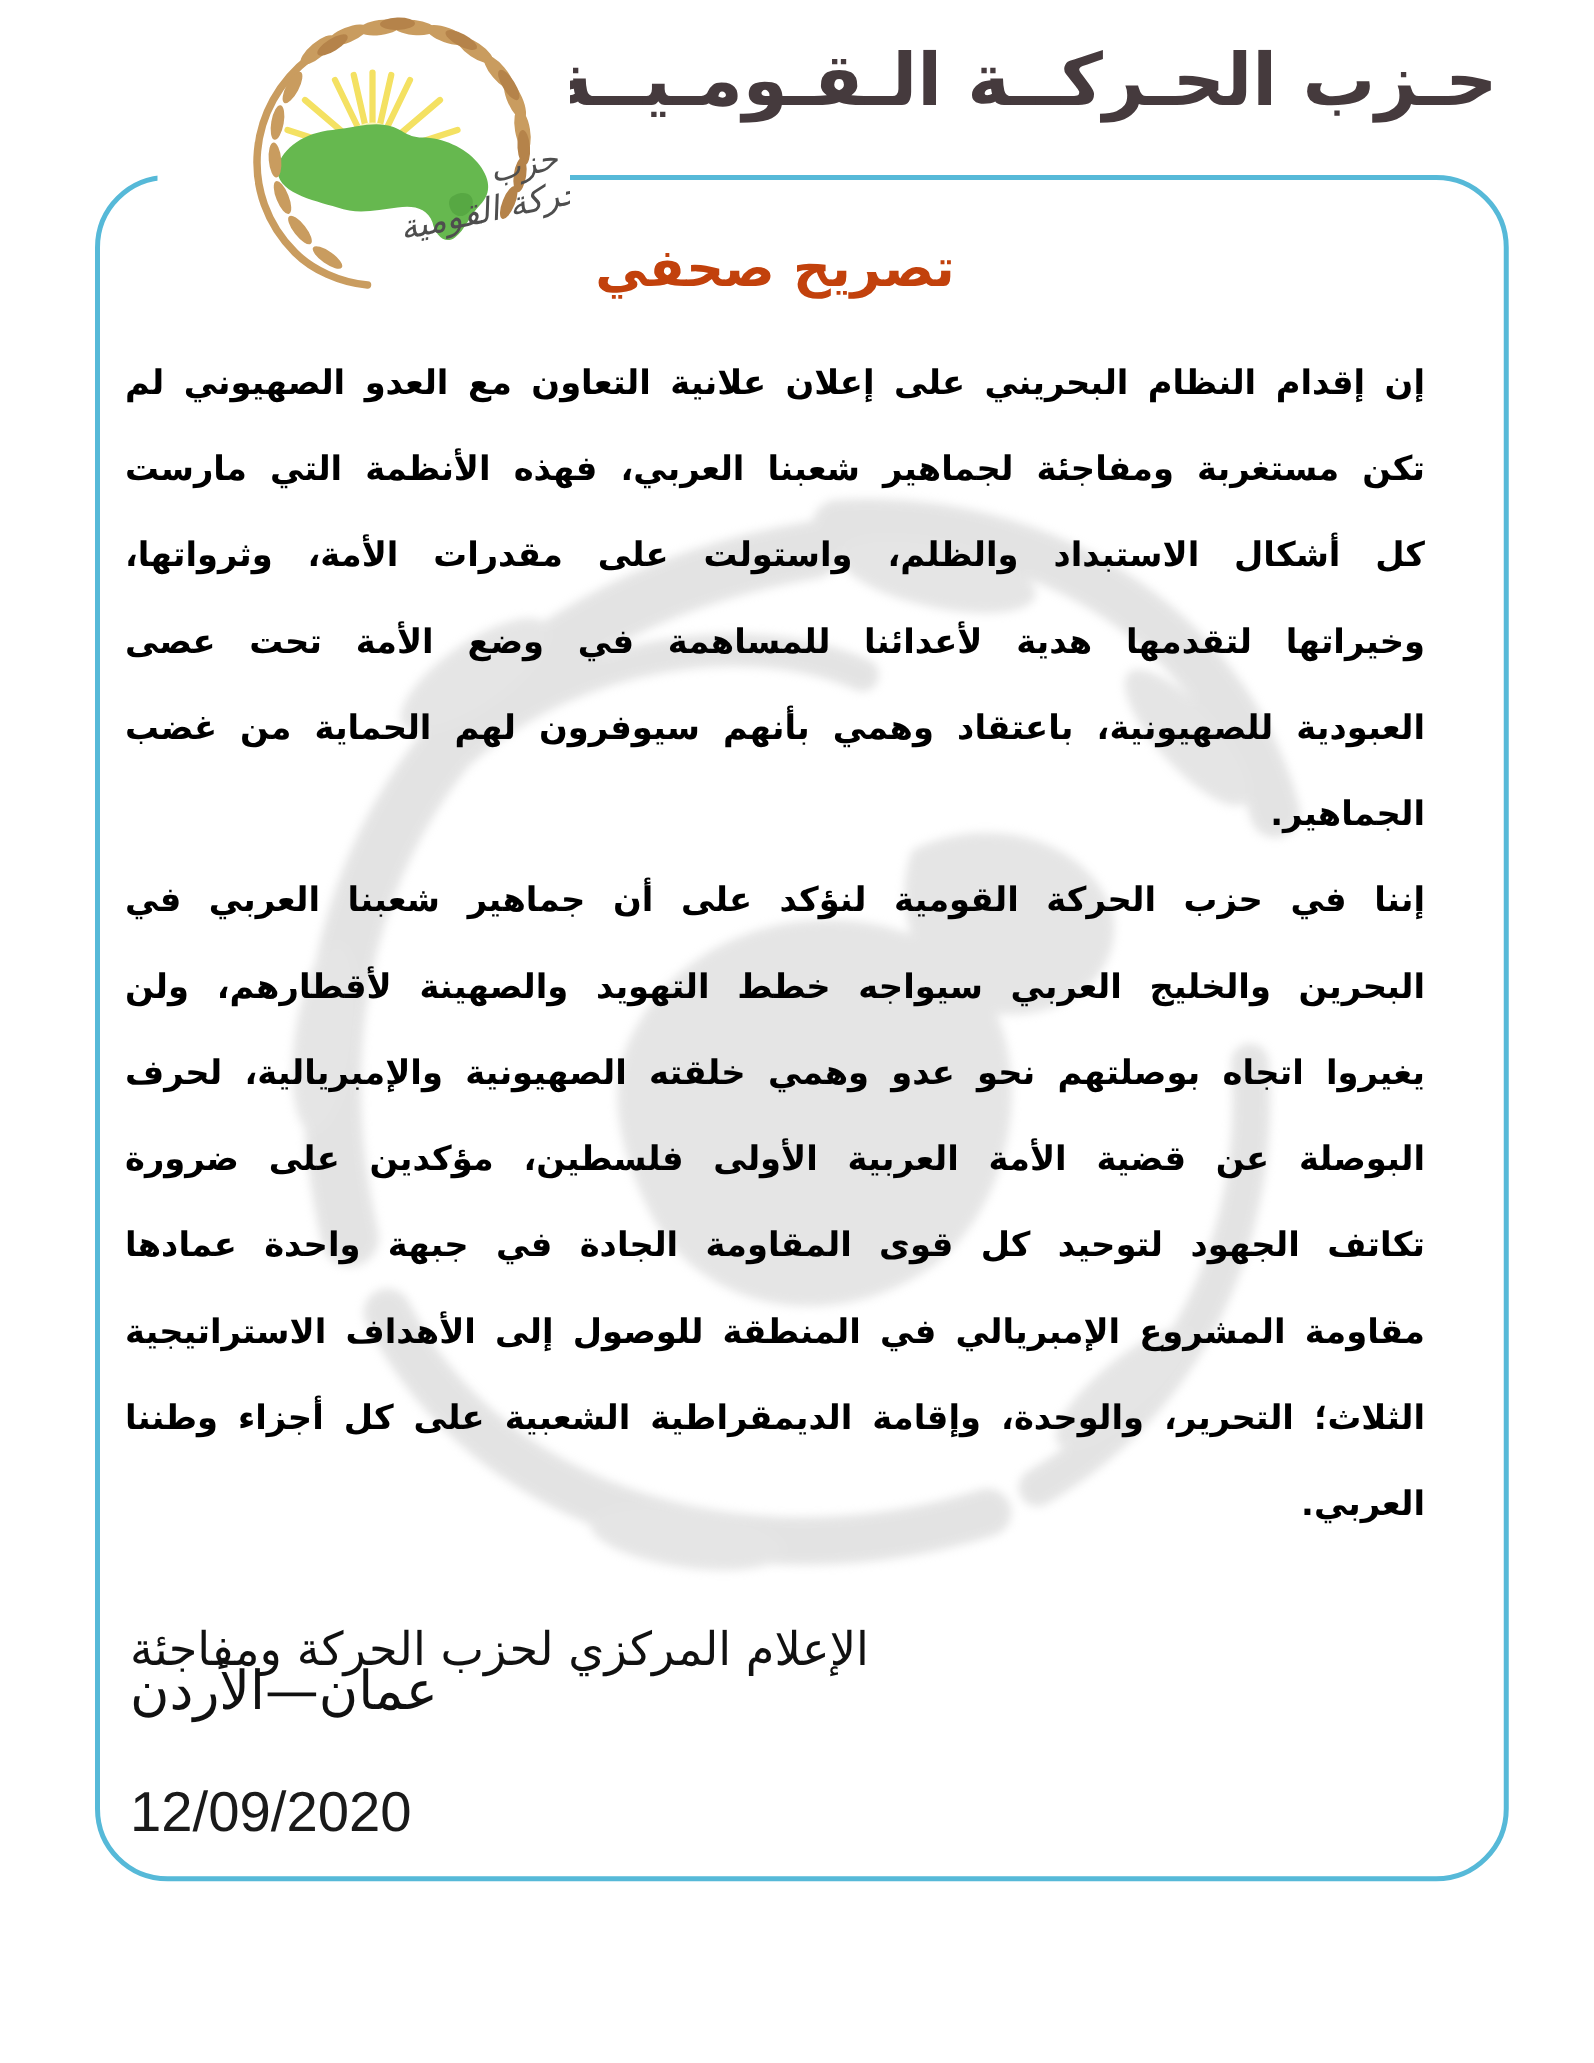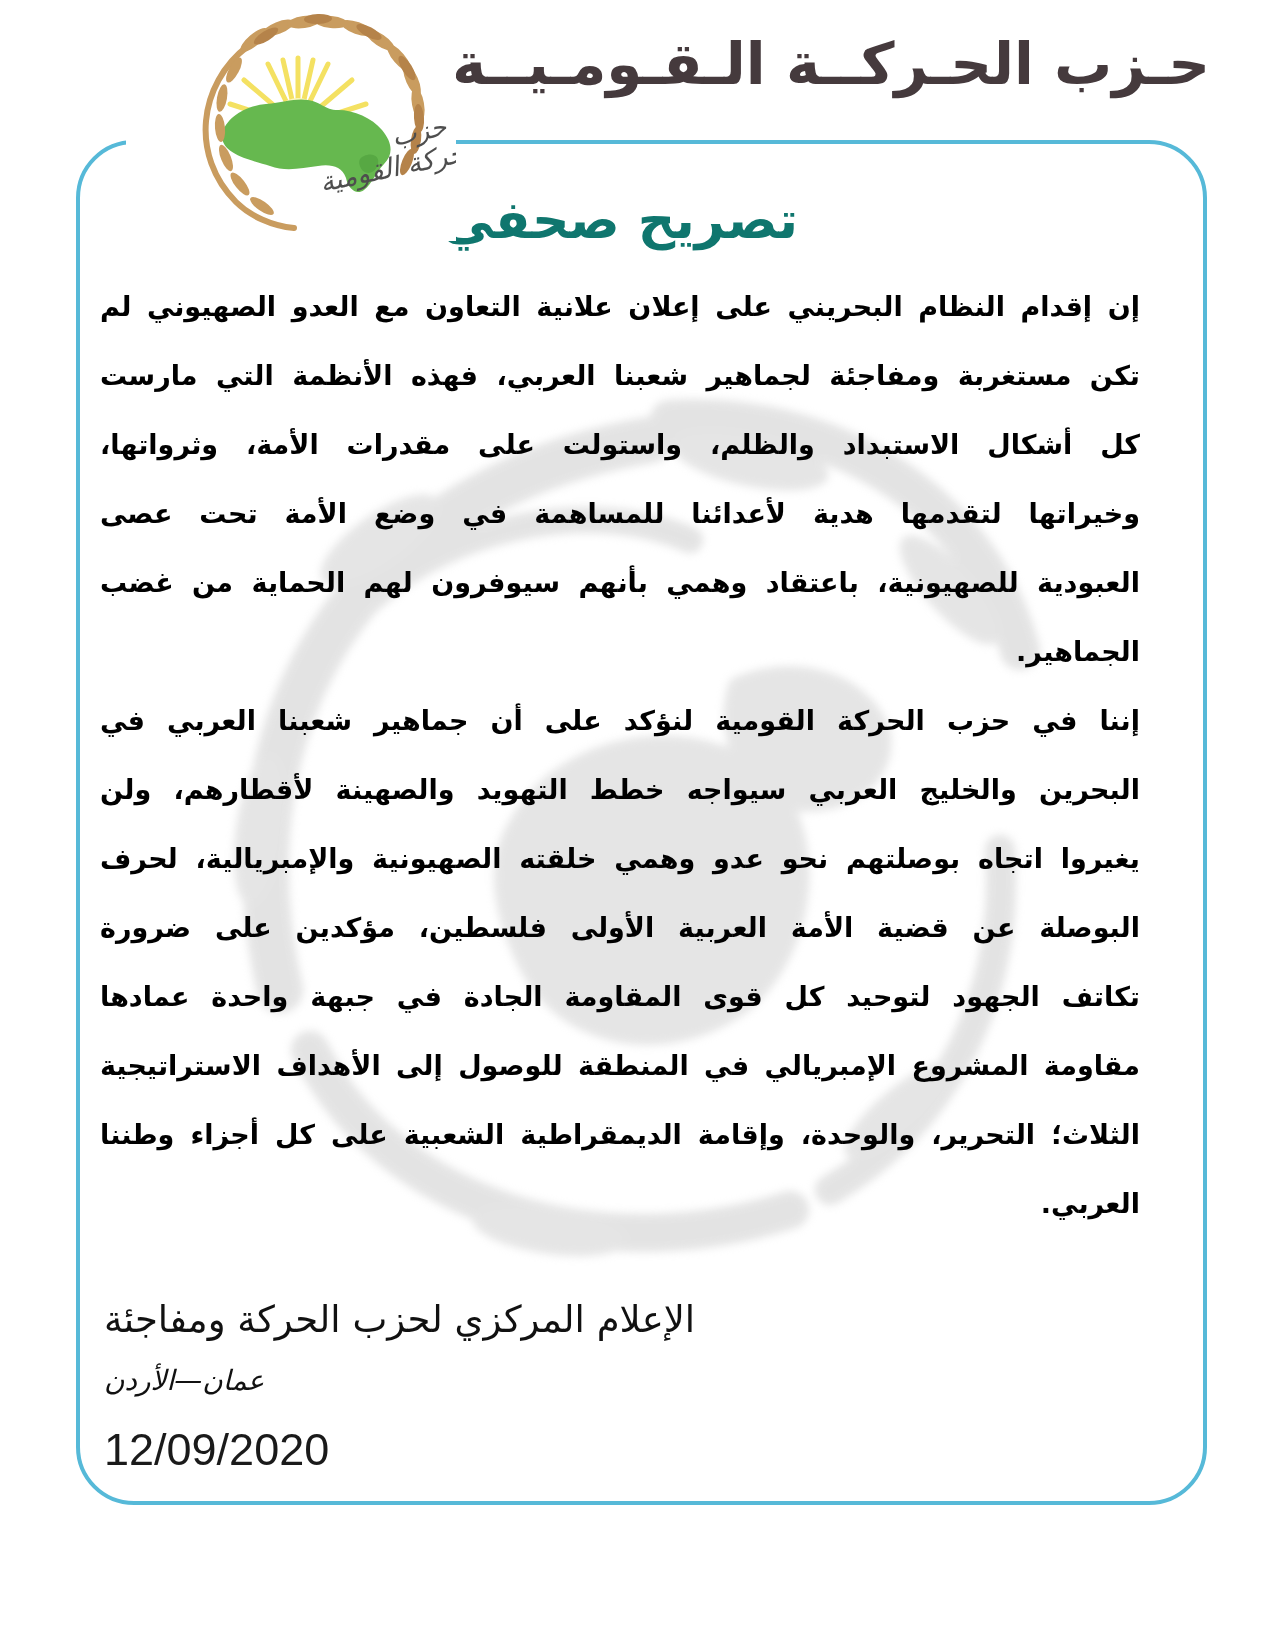--- a/index.html
+++ b/index.html
@@ -15,21 +15,21 @@
     left:76px;top:140px;
     width:1123px;height:1357px;
     border:4px solid var(--border-color,#56b9d8);
     border-radius:58px;
     z-index:1;
     background:transparent;
   }
   .party-name{
     position:absolute;
     top:30px;left:440px;width:770px;
-    text-align:right;
+    text-align:left;
     font-size:58px;font-weight:bold;
     letter-spacing:2px;
     color:var(--header-color,#453a3d);
     direction:rtl;
     z-index:3;
     white-space:nowrap;
   }
   .logo-wrap{
     position:absolute;
     left:126px;top:6px;
@@ -42,22 +42,22 @@
     left:130px;top:350px;
     width:960px;height:950px;
     z-index:0;
     opacity:0.5;
     filter:blur(4px);
   }
   .doc-title{
     position:absolute;
     top:190px;left:100px;width:1040px;
     text-align:center;
-    font-size:52px;font-weight:bold;
-    color:#0f766e;
+    font-size:42px;font-weight:bold;
+    color:#c2410c;
     direction:rtl;
     z-index:2;
   }
   .body-text{
     position:absolute;
     top:272px;left:100px;width:1040px;
     direction:rtl;
     text-align:justify;
     font-size:27px;
     line-height:69px;
@@ -69,21 +69,21 @@
   .body-text p{margin:0;}
   .footer-line{
     position:absolute;
     left:104px;
     direction:rtl;
     color:#111;
     z-index:2;
     white-space:nowrap;
   }
   .issuer{top:1298px;font-size:37px;}
-  .location{top:1364px;font-size:28px;font-style:italic;}
+  .location{top:1328px;font-size:43px;}
   .date{
     top:1424px;
     font-family:"Liberation Sans",sans-serif;
     font-size:45px;
     direction:ltr;
     color:#1a1a1a;
   }
 </style>
 </head>
 <body>

